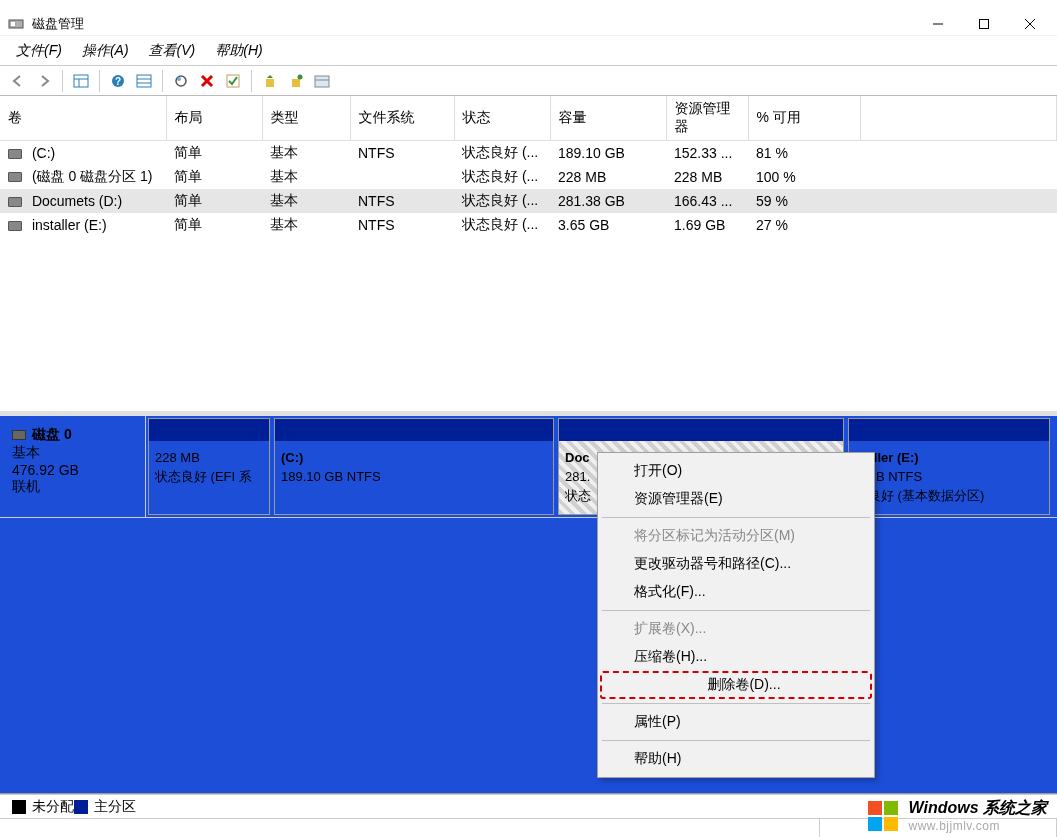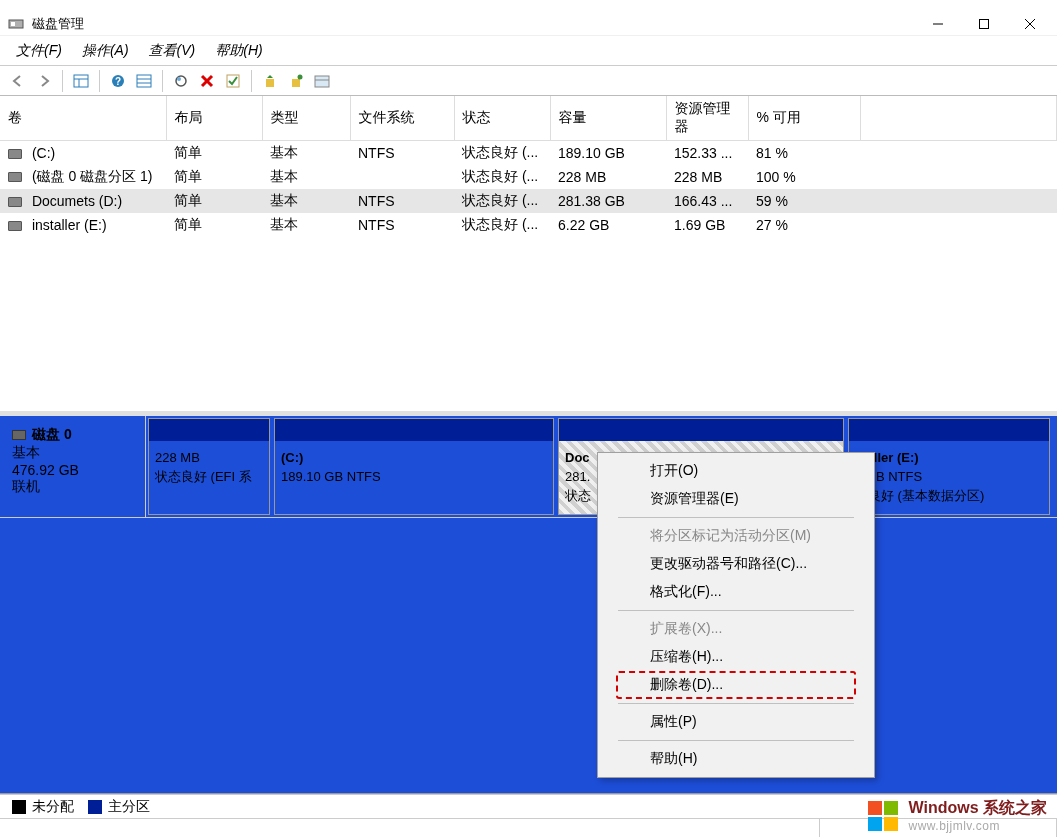--- a/index.html
+++ b/index.html
@@ -36,41 +36,41 @@
 .disk-info .disk-name { font-weight: bold; }
 .disk-info .disk-icon { display: inline-block; width: 14px; height: 10px; background: #666; border: 1px solid #333; margin-right: 6px; vertical-align: middle; }
 .disk-parts { flex: 1; display: flex; padding: 2px 2px; gap: 4px; }
 .partition { border: 1px solid #999; min-width: 60px; display: flex; flex-direction: column; }
 .part-header { height: 22px; background: #001E96; }
 .part-body { padding: 8px 6px; font-size: 13px; line-height: 1.45; overflow: hidden; white-space: nowrap; }
 .part-body .part-name { font-weight: bold; }
 .partition.selected .part-body { background: repeating-linear-gradient(45deg, #d0d0d0 0 4px, #f0f0f0 4px 8px); }
 
 
-.legend { height: 24px; display: flex; align-items: center; gap: 14px; padding: 0 12px; font-size: 14px; border-top: 1px solid #ccc; }
+.legend { height: 24px; display: flex; align-items: center; padding: 0 12px; font-size: 14px; border-top: 1px solid #ccc; }
 .legend .swatch { display: inline-block; width: 14px; height: 14px; margin-right: 6px; vertical-align: middle; }
 .legend .sw-unalloc { background: #000; }
 .legend .sw-primary { background: #001E96; }
 
 
 .statusbar { height: 22px; border-top: 1px solid #ccc; display: flex; }
 .statusbar .cell { border-right: 1px solid #ccc; min-width: 180px; }
 
 
-.context-menu { position: absolute; background: #f1f1f1; border: 1px solid #a0a0a0; box-shadow: 3px 3px 6px rgba(0,0,0,.25); padding: 4px 18px; font-size: 14px; width: 278px; }
+.context-menu { position: absolute; background: #f1f1f1; border: 1px solid #a0a0a0; box-shadow: 3px 3px 6px rgba(0,0,0,.25); padding: 4px 2px; font-size: 14px; width: 278px; }
 .context-menu .cm-item { padding: 5px 18px 5px 34px; cursor: default; }
 .context-menu .cm-item.disabled { color: #888; }
 .context-menu .cm-sep { height: 1px; background: #c0c0c0; margin: 4px 2px; }
-.context-menu .cm-item.highlighted { border: 2px dashed #d20000; border-radius: 3px; padding: 3px 16px 3px 32px; }
+.context-menu .cm-item.highlighted { border: 2px dashed #d20000; border-radius: 3px; padding: 3px 16px 3px 32px; text-align: center; }
 
 
 .watermark { position: absolute; bottom: 4px; right: 10px; display: flex; align-items: center; gap: 8px; }
 .watermark .wm-icon svg { display: block; }
 .watermark .wm-text .t1 { font-size: 16px; color: #4c9eea; font-weight: bold; }
-.watermark .wm-text .t1 span { color: #7f1d1d; font-weight: bold; }
+.watermark .wm-text .t1 span { color: #000000; font-weight: bold; font-style: italic; }
 .watermark .wm-text .t2 { font-size: 12px; color: #aaa; letter-spacing: .5px; }
 </style>
 </head>
 <body>
 
 <div class="titlebar">
   <span class="app-icon">
     <svg width="16" height="16" viewBox="0 0 16 16">
         <rect x="1" y="4" width="14" height="8" fill="#b0b0b0" stroke="#555"></rect>
         <rect x="3" y="6" width="4" height="4" fill="#fff"></rect>
@@ -236,21 +236,21 @@
           <td>166.43 ...</td>
           <td>59 %</td>
           <td></td>
         </tr>
         <tr>
           <td><span class="vol-icon"></span> installer (E:)</td>
           <td>简单</td>
           <td>基本</td>
           <td>NTFS</td>
           <td>状态良好 (...</td>
-          <td>6.22 GB</td>
+          <td>3.65 GB</td>
           <td>1.69 GB</td>
           <td>27 %</td>
           <td></td>
         </tr>
       </tbody>
   </table>
 </div>
 
 <div class="disk-pane">
   <div class="disk-row">

